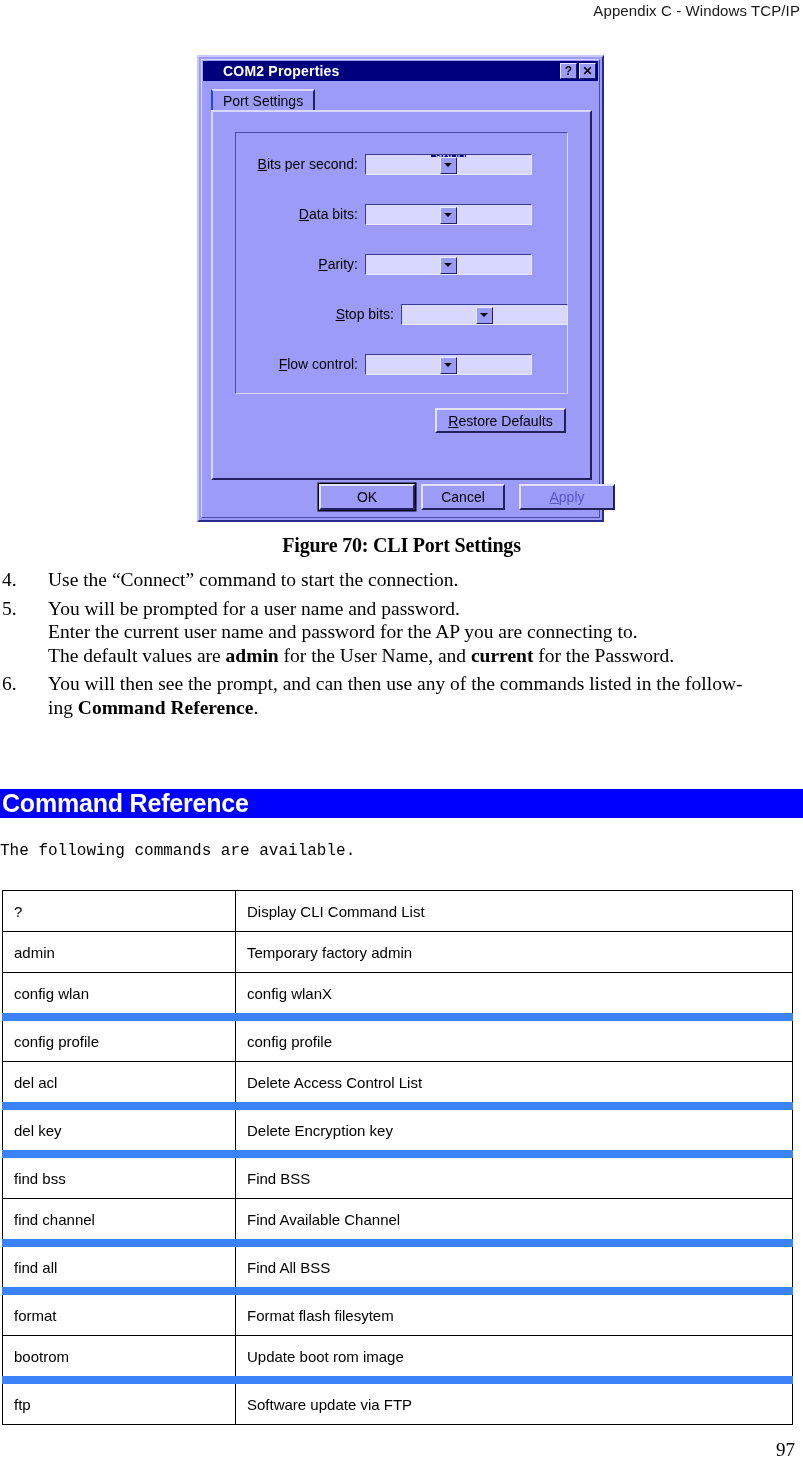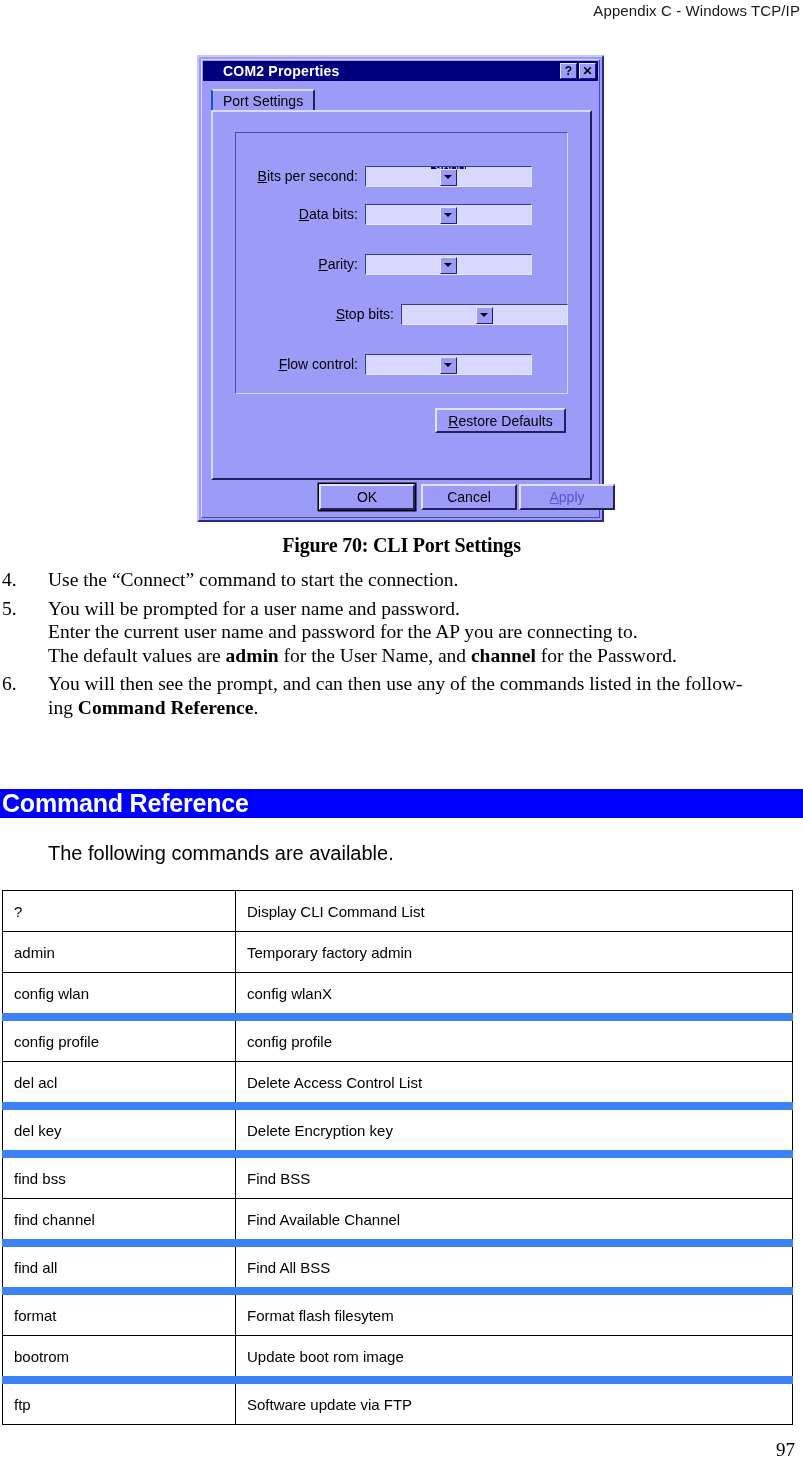--- a/index.html
+++ b/index.html
@@ -239,21 +239,21 @@
   }
   .action-bar {
     position: absolute;
     left: 14px;
     right: 10px;
     bottom: 10px;
     height: 26px;
   }
   .action-bar .btn { position: absolute; top: 0; height: 26px; }
   .btn-ok     { left: 106px; width: 96px; }
-  .btn-cancel { left: 208px; width: 96px; }
+  .btn-cancel { left: 208px; width: 84px; }
   .btn-apply  { left: 306px; width: 96px; }
 
   
   .figure-caption {
     position: absolute;
     left: 0;
     right: 0;
     top: 534px;
     text-align: center;
     font-size: 20px;
@@ -300,23 +300,22 @@
     font-weight: bold;
     line-height: 29px;
     padding-left: 2px;
     box-sizing: border-box;
     letter-spacing: -0.2px;
   }
   .intro-text {
     position: absolute;
     left: 0;
     top: 842px;
-    font-family: Liberation Sans, sans-serif;
-    font-size: 20px;
-    margin-left: 48px;
+    font-family: Liberation Mono, monospace;
+    font-size: 16px;
   }
 
   
   .cmd-table {
     position: absolute;
     left: 2px;
     top: 890px;
     width: 791px;
     border-collapse: collapse;
     font-family: "Liberation Sans", sans-serif;
@@ -355,21 +354,21 @@
     <span class="titlebar-btn">✕</span>
   </div>
 
   <div class="tab-strip">
     <div class="tab">Port Settings</div>
   </div>
 
   <div class="tab-page">
     <div class="groupbox"></div>
 
-    <div class="field-row" style="top:41px;margin-top:12px;">
+    <div class="field-row" style="top:41px;">
       <span class="field-label"><u>B</u><span>its per second:</span></span>
       <span class="combo selected">
         <span class="combo-value">9600</span>
         <span class="combo-arrow">
             <i></i>
           </span>
       </span>
     </div>
 
     <div class="field-row" style="top:91px;">
@@ -437,21 +436,21 @@
     <div class="step-body">
       <div>Use the “Connect” command to start the connection.</div>
     </div>
   </div>
 
   <div class="step">
     <div class="step-num">5.</div>
     <div class="step-body">
       <div>You will be prompted for a user name and password.</div>
       <div>Enter the current user name and password for the AP you are connecting to.</div>
-      <div><span>The default values are </span><b>admin</b><span> for the User Name, and </span><b>channel</b><span> for the Password.</span></div>
+      <div><span>The default values are </span><b>admin</b><span> for the User Name, and </span><b>current</b><span> for the Password.</span></div>
     </div>
   </div>
 
   <div class="step">
     <div class="step-num">6.</div>
     <div class="step-body">
       <div>You will then see the prompt, and can then use any of the commands listed in the follow-</div>
       <div><span>ing </span><b>Command Reference</b><span>.</span></div>
     </div>
   </div>

